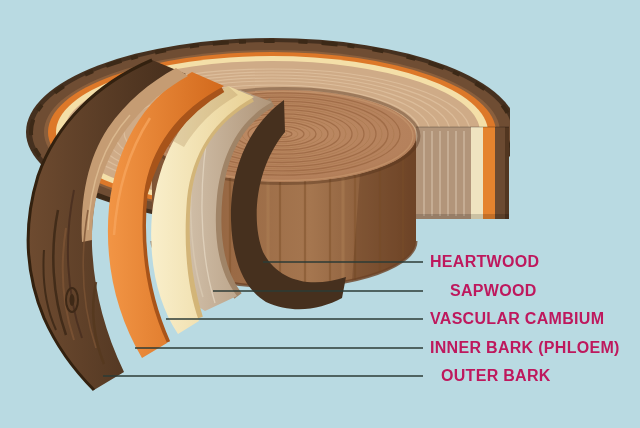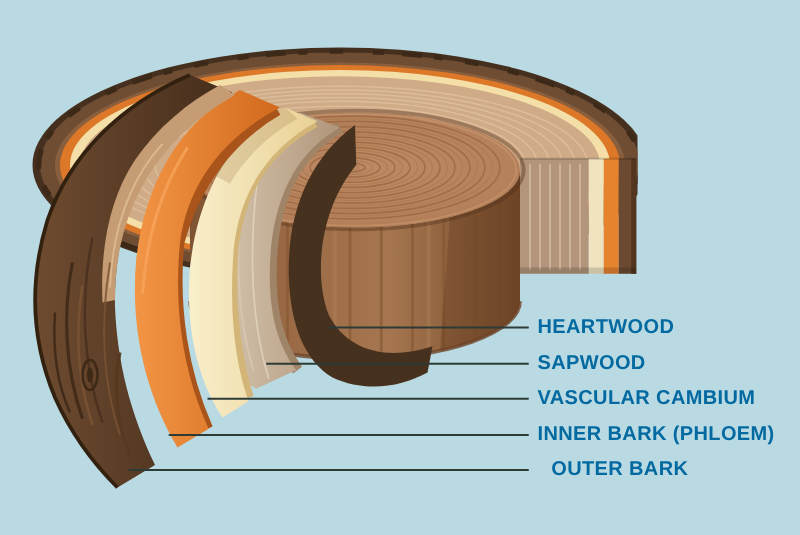--- a/index.html
+++ b/index.html
@@ -10,25 +10,25 @@
     overflow:hidden;
     font-family:"Liberation Sans", sans-serif;
   }
   .stage svg{position:absolute;left:0;top:0;}
   .layer-label{
     position:absolute;
     left:430px;
     height:20px;line-height:20px;
     font-size:16px;font-weight:700;
     letter-spacing:.3px;
-    color:#0369a1;
+    color:#be185d;
     white-space:nowrap;
   }
   .lbl-0{top:252px;}
-  .lbl-1{top:281px;}
+  .lbl-1{top:281px;margin-left:20px;}
   .lbl-2{top:309px;}
   .lbl-3{top:338px;}
   .lbl-4{top:366px;margin-left:11px;}
 </style>
 </head>
 <body>
 
 <div class="stage">
 
   <svg width="640" height="428" viewBox="0 0 640 428">

